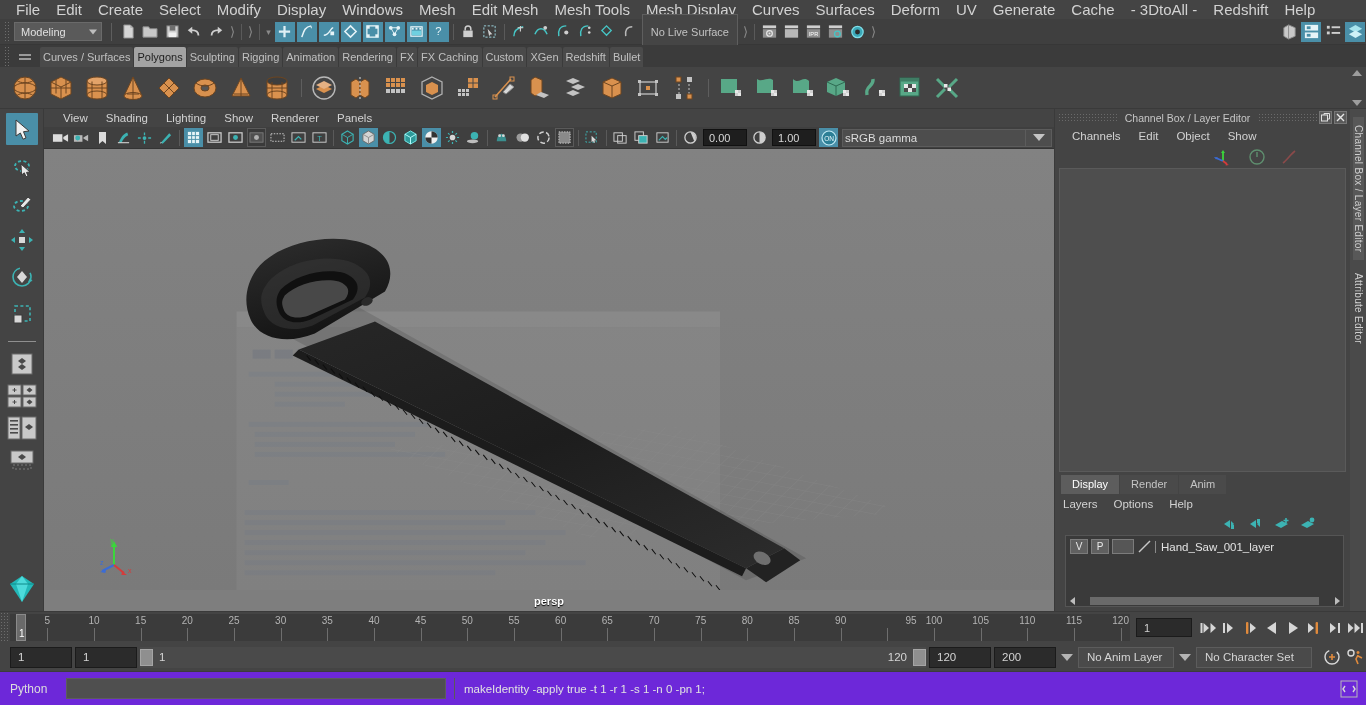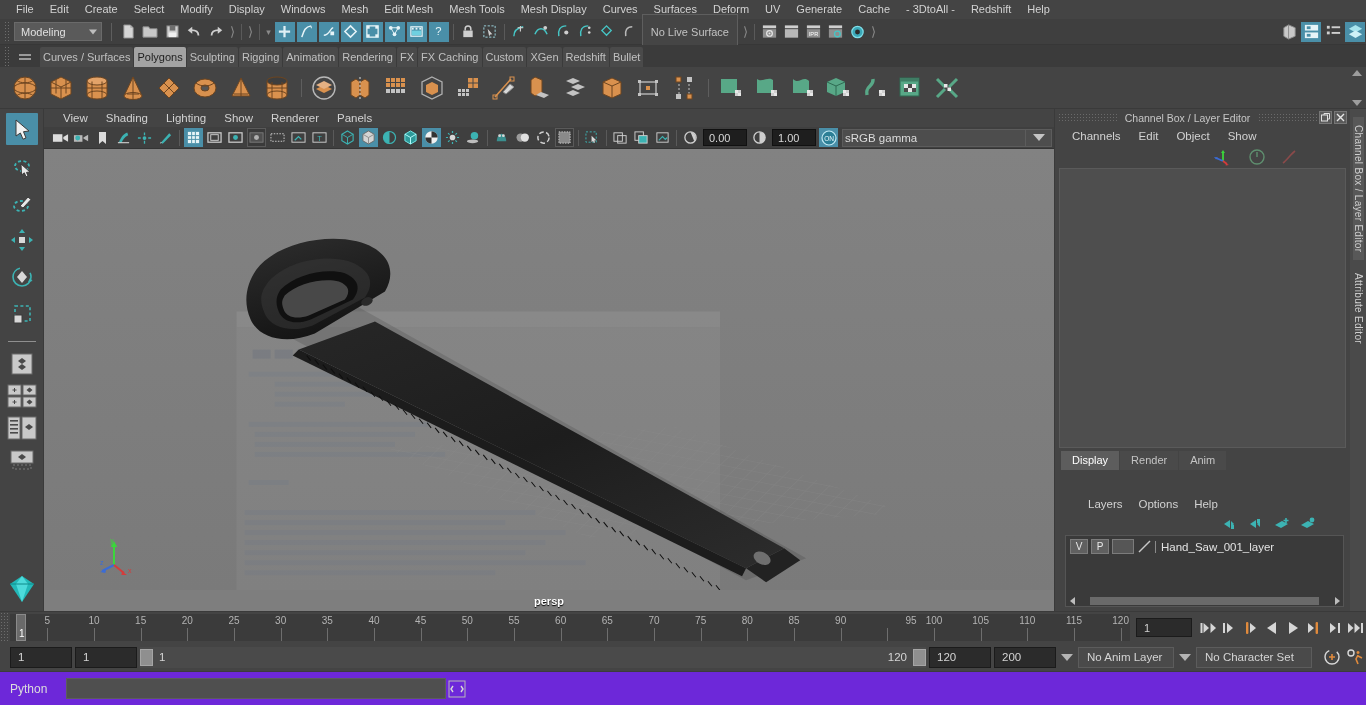--- a/index.html
+++ b/index.html
@@ -11,21 +11,21 @@
     -webkit-font-smoothing:antialiased;
   }
   #app{ width:1366px; height:705px; position:relative; display:flex; flex-direction:column; }
 
   
   .menubar{
     height:19px; background:#444444; display:flex; align-items:center;
     padding-left:8px; flex:0 0 19px;
   }
   .menubar .mi{
-    padding:0 8px; height:19px; line-height:19px; font-size:11px;
+    padding:0 8px; height:19px; line-height:19px; font-size:15px;
     color:#d2d2d2; white-space:nowrap; cursor:default;
   }
 
   
   .statusline{
     height:26px; background:#3f3f3f; display:flex; align-items:center;
     flex:0 0 26px; padding-left:4px; border-bottom:1px solid #373737;
   }
   .gripdots{
     width:7px; height:22px; flex:0 0 7px; margin-right:3px;
@@ -180,21 +180,21 @@
   .cbbody{
     flex:1 1 auto; margin:0 4px 2px 4px; background:#4e4e4e;
     border:1px solid #5a5a5a; min-height:0;
   }
 
   
   .layertabs{ height:20px; display:flex; align-items:flex-end; padding-left:6px; flex:0 0 20px; }
   .ltab{ height:19px; line-height:19px; padding:0 11px; font-size:11px; color:#c4c4c4;
          background:#4a4a4a; margin-right:1px; }
   .ltab.sel{ background:#5d5d5d; color:#ffffff; }
-  .layermenus{ height:19px; display:flex; align-items:center; padding-left:25px; flex:0 0 19px;margin-top:24px; }
+  .layermenus{ height:19px; display:flex; align-items:center; padding-left:0; flex:0 0 19px; }
   .layermenus span{ padding:0 8px; font-size:11.5px; color:#d2d2d2; }
   .layerbtns{ height:22px; display:flex; align-items:center; justify-content:flex-end;
               padding-right:34px; gap:10px; flex:0 0 22px; }
   .layerlist{
     margin:0 6px 4px 10px; background:#3a3a3a; border:1px solid #555;
     height:72px; position:relative; display:flex; flex-direction:column;
   }
   .layerrow{ height:19px; display:flex; align-items:center; padding:2px 0 0 4px; }
   .lcell{ width:18px; height:15px; background:#606060; border:1px solid #7c7c7c;
           display:flex; align-items:center; justify-content:center;
@@ -1472,20 +1472,21 @@
           <circle cx="5" cy="5" r="3" fill="none" stroke="#d8d8d8" stroke-width="1.4"></circle>
           <path d="M12 3c2 0 2 3 0 3s-2-3 0-3z" fill="#e08a3c"></path>
           <path d="M12 7l-2 4 2 5M12 8l4 2" stroke="#e08a3c" stroke-width="1.6" fill="none"></path>
         </svg>
     </div>
   </div>
 
   <div class="cmdrow">
     <div class="cmdlabel">Python</div>
     <div class="cmdinput"></div>
+    <div class="cmdout">makeIdentity -apply true -t 1 -r 1 -s 1 -n 0 -pn 1;</div>
     <div class="cmdicon">
       <svg width="18" height="18" viewBox="0 0 18 18">
           <rect x="1" y="1" width="16" height="16" fill="none" stroke="#b8b8b8"></rect>
           <path d="M5 6l-2 3 2 3M13 6l2 3-2 3" stroke="#d8d8d8" stroke-width="1.4" fill="none"></path>
         </svg>
     </div>
   </div>
 
 </div>
 

